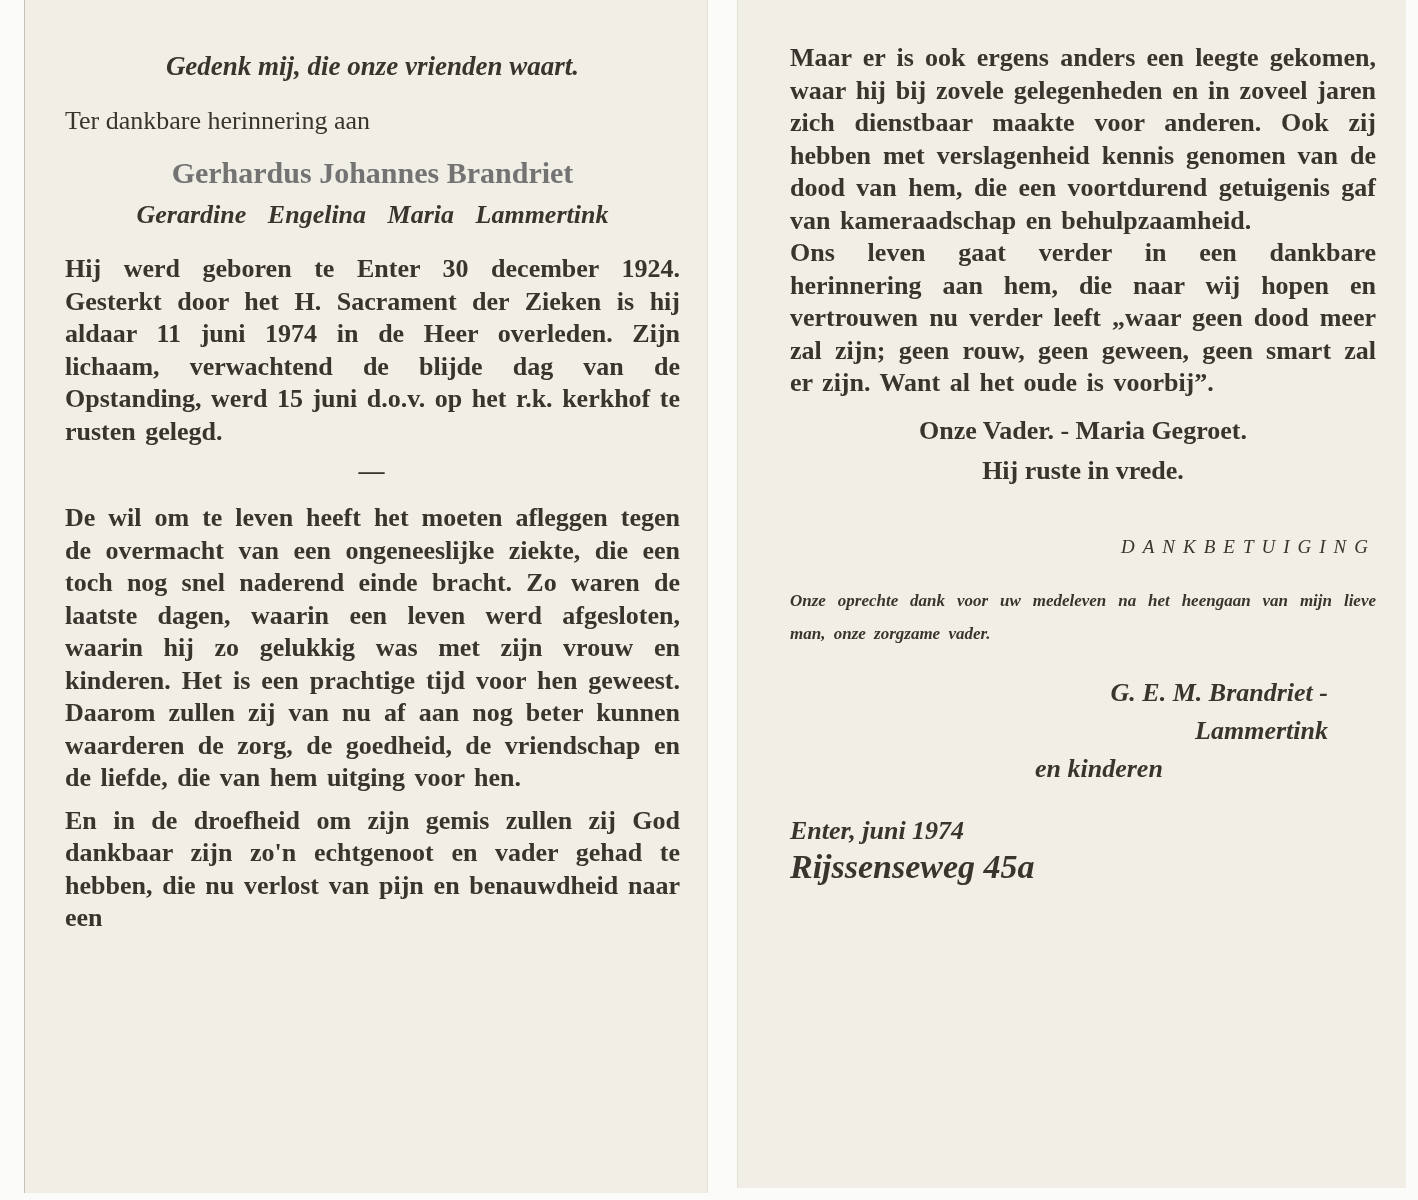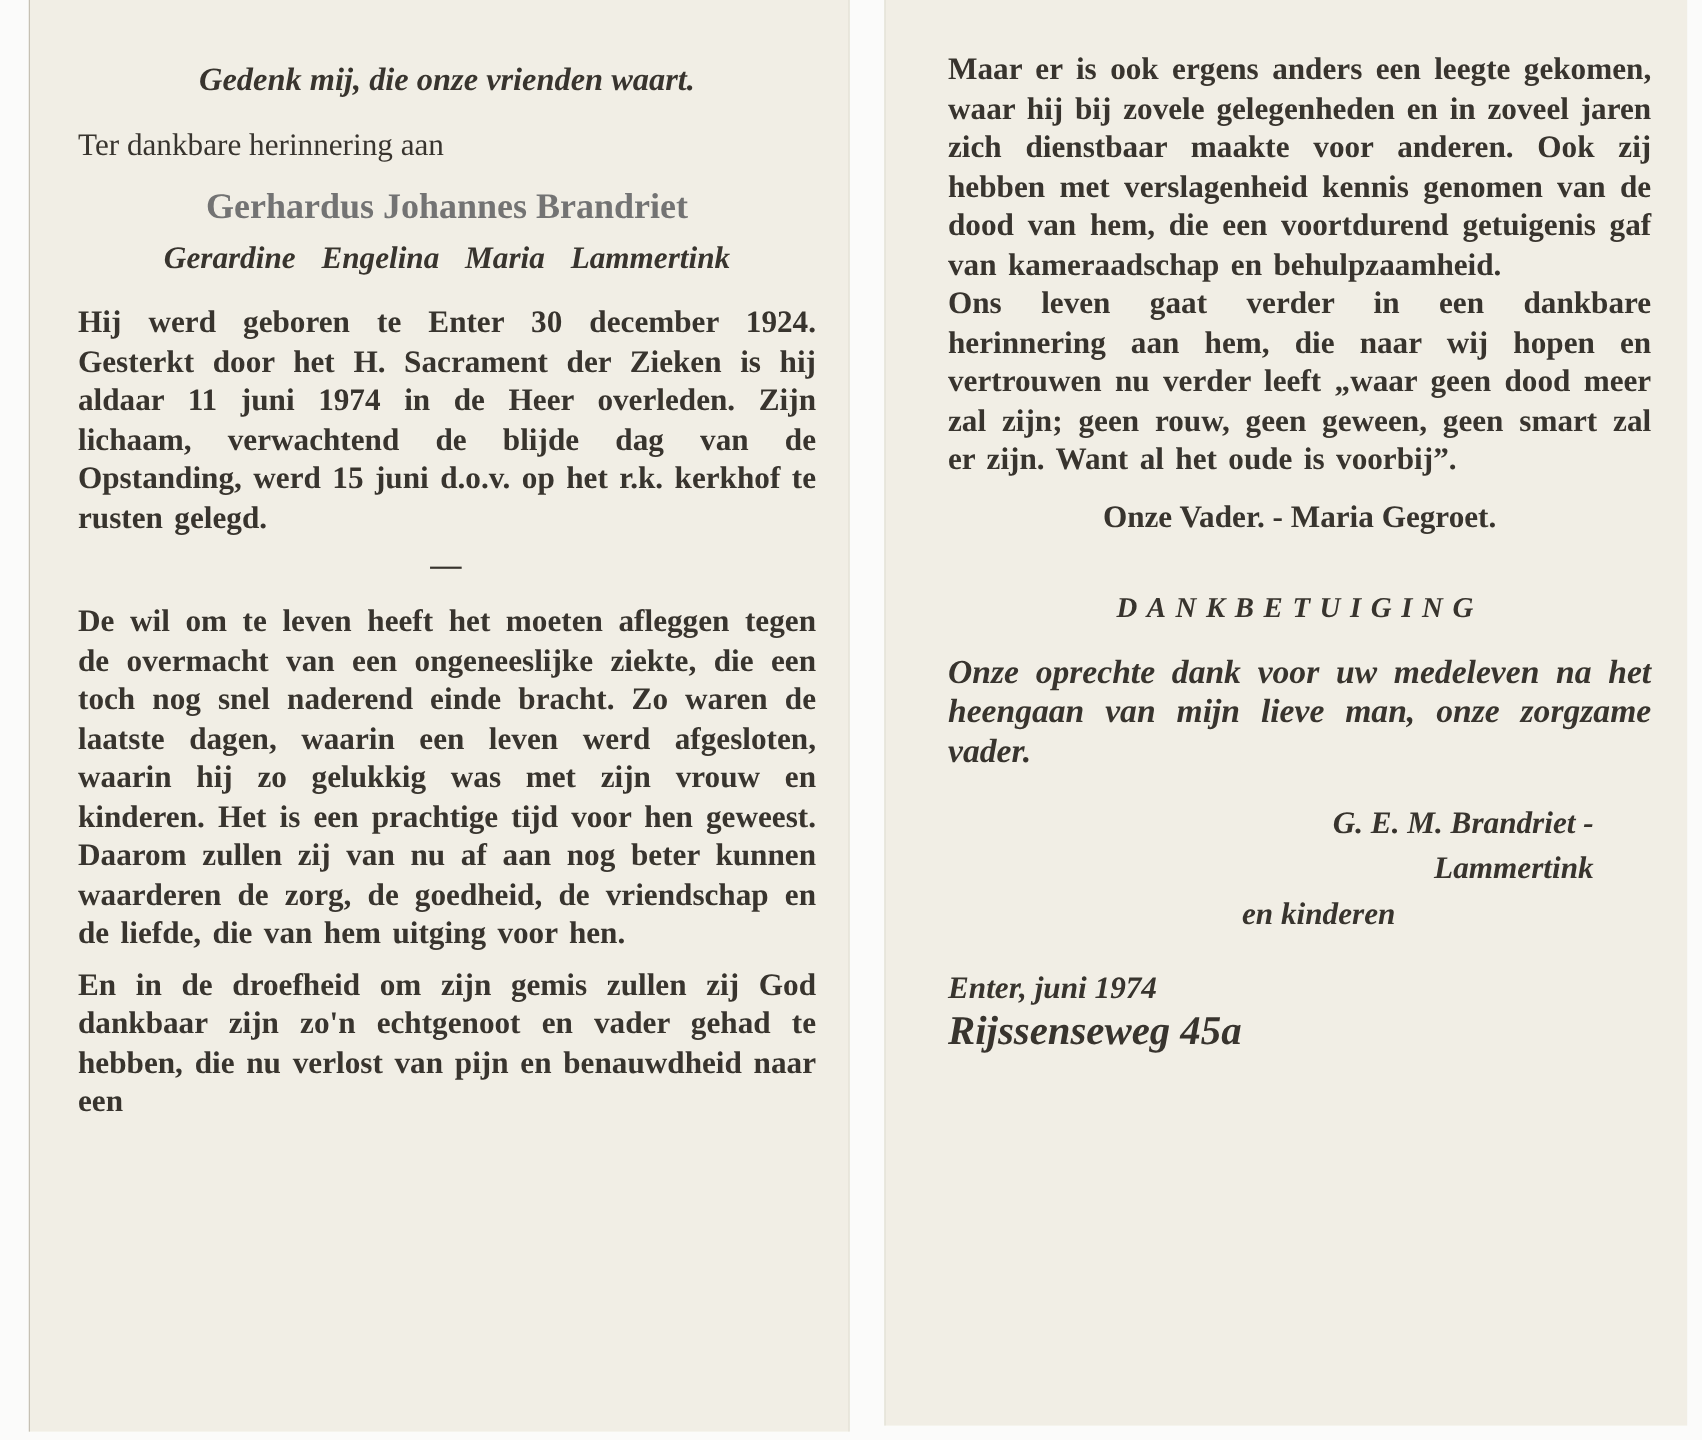--- a/index.html
+++ b/index.html
@@ -69,28 +69,28 @@
   .eulogy-2 { margin-top: 10px; }
 
   
   .prayer {
     font-size: 26px; line-height: 34px; font-weight: bold;
     text-align: center; margin: 0;
   }
   .prayer-first { margin-top: 14px; }
   .prayer-second { margin-top: 6px; }
   .ack-title {
-    font-size: 24px; line-height: 34px;
-    font-weight: bold; font-style: italic;
+    font-size: 19px; line-height: 34px;
+    font-weight: normal; font-style: italic;
     letter-spacing: 8px;
-    text-align: center;
+    text-align: right;
     margin: 42px 0 0 0;
   }
   .ack-text {
-    font-size: 28px; line-height: 33px;
+    font-size: 17px; line-height: 33px;
     font-weight: bold; font-style: italic;
     text-align: justify; word-spacing: 4px;
     margin: 20px 0 0 0;
   }
   .signature-block {
     width: 345px;
     margin: 24px 48px 0 auto;
     font-size: 26px; line-height: 38px;
     font-weight: bold; font-style: italic;
   }
@@ -120,20 +120,21 @@
     <p class="body-text bio">Hij werd geboren te Enter 30 december 1924. Gesterkt door het H. Sacrament der Zieken is hij aldaar 11 juni 1974 in de Heer overleden. Zijn lichaam, verwachtend de blijde dag van de Opstanding, werd 15 juni d.o.v. op het r.k. kerkhof te rusten gelegd.</p>
     <p class="divider">—</p>
     <p class="body-text eulogy-1">De wil om te leven heeft het moeten afleggen tegen de overmacht van een ongeneeslijke ziekte, die een toch nog snel naderend einde bracht. Zo waren de laatste dagen, waarin een leven werd afgesloten, waarin hij zo gelukkig was met zijn vrouw en kinderen. Het is een prachtige tijd voor hen geweest. Daarom zullen zij van nu af aan nog beter kunnen waarderen de zorg, de goedheid, de vriendschap en de liefde, die van hem uitging voor hen.</p>
     <p class="body-text eulogy-2">En in de droefheid om zijn gemis zullen zij God dankbaar zijn zo'n echtgenoot en vader gehad te hebben, die nu verlost van pijn en benauwdheid naar een</p>
   </div>
 
   <div class="card card-right">
     <p class="body-text">Maar er is ook ergens anders een leegte gekomen, waar hij bij zovele gelegenheden en in zoveel jaren zich dienstbaar maakte voor anderen. Ook zij hebben met verslagenheid kennis genomen van de dood van hem, die een voortdurend getuigenis gaf van kameraadschap en behulpzaamheid.</p>
     <p class="body-text">Ons leven gaat verder in een dankbare herinnering aan hem, die naar wij hopen en vertrouwen nu verder leeft „waar geen dood meer zal zijn; geen rouw, geen geween, geen smart zal er zijn. Want al het oude is voorbij”.</p>
     <p class="prayer prayer-first">Onze Vader. - Maria Gegroet.</p>
+    <p class="prayer prayer-second">Hij ruste in vrede.</p>
     <p class="ack-title">DANKBETUIGING</p>
     <p class="ack-text">Onze oprechte dank voor uw medeleven na het heengaan van mijn lieve man, onze zorgzame vader.</p>
 
     <div class="signature-block">
       <p class="sig-right">G. E. M. Brandriet -</p>
       <p class="sig-right">Lammertink</p>
       <p class="sig-left">en kinderen</p>
     </div>
 
     <p class="place-date">Enter, juni 1974</p>

